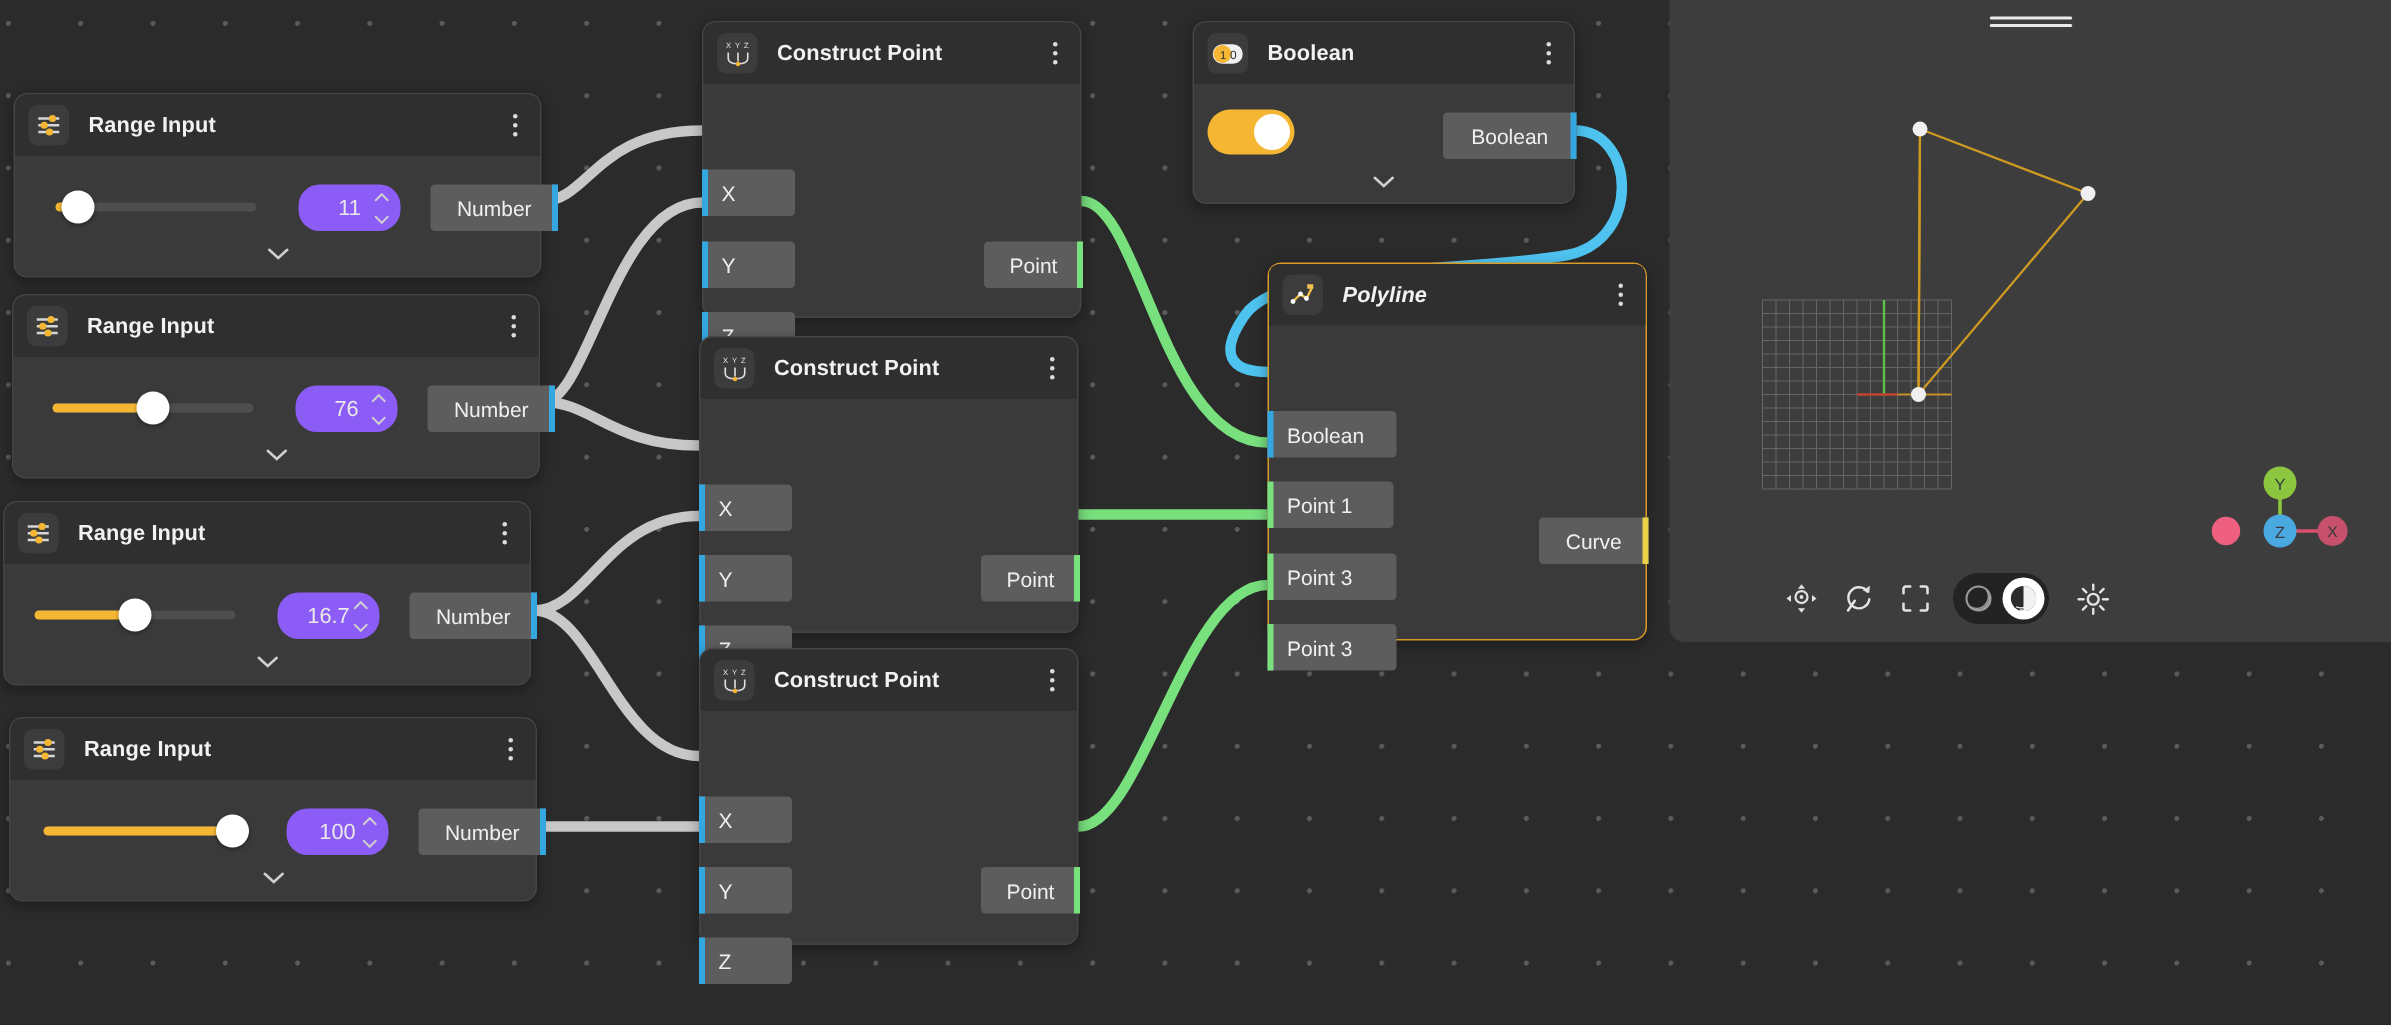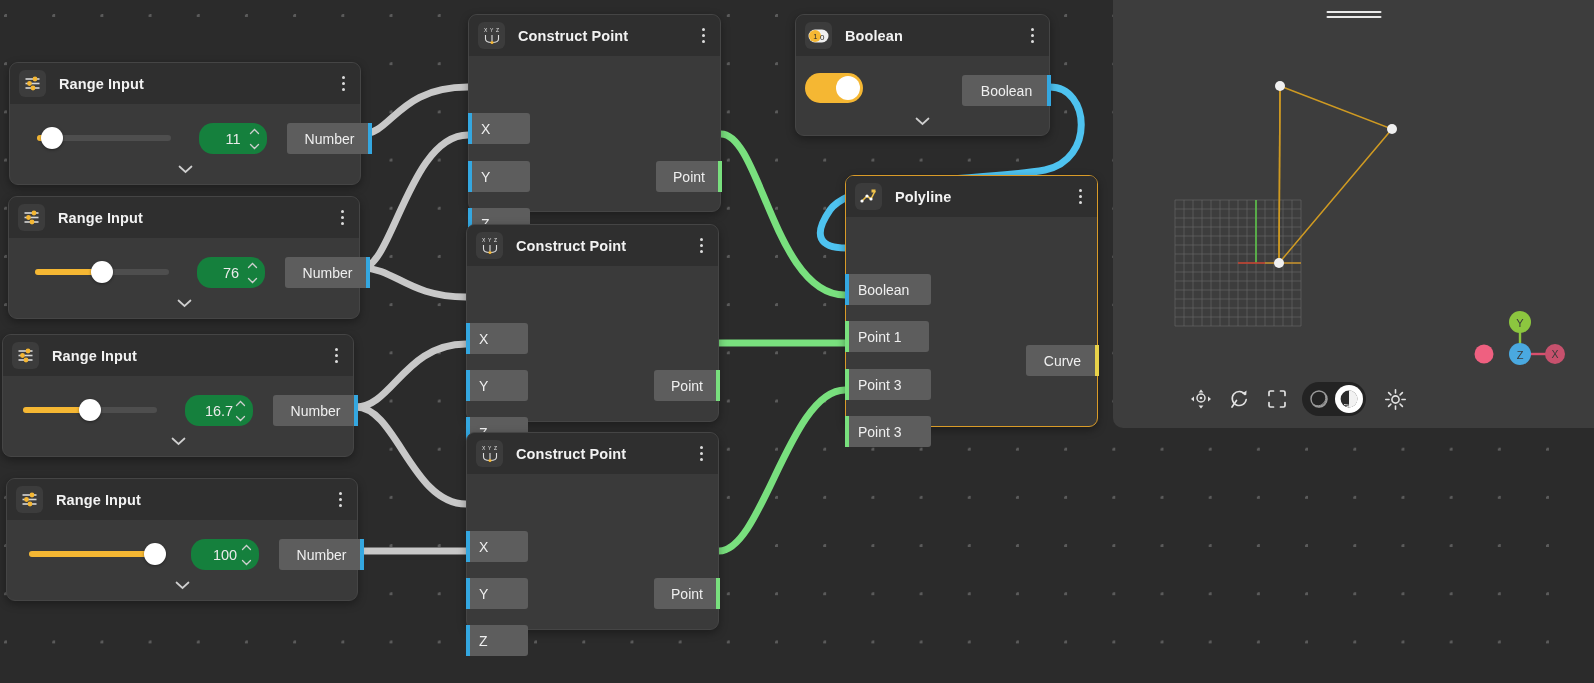--- a/index.html
+++ b/index.html
@@ -35,21 +35,21 @@
   }
   .node.selected { border: 1.5px solid #d99b28; }
 
   .node-header {
     display: flex; align-items: center;
     height: 41px;
     padding: 0 6px 0 9px;
     background: #2f2f2f;
     border-radius: 8px 8px 0 0;
   }
-  .node.selected .node-header { border-radius: 7px 7px 0 0; }
+  .node.selected .node-header { border-radius: 7px 7px 0 0; font-style: italic; }
 
   .node-icon {
     width: 27px; height: 27px;
     border-radius: 6px;
     background: #3c3c3c;
     display: flex; align-items: center; justify-content: center;
     flex: 0 0 auto;
   }
   .node-title {
     margin-left: 13px;
@@ -107,21 +107,21 @@
   .slider .fill { position: absolute; left: 0; top: 0; height: 100%; border-radius: 3px; background: #f5b733; }
   .slider .knob {
     position: absolute; top: 50%; width: 22px; height: 22px;
     margin-top: -11px; margin-left: -11px;
     border-radius: 50%; background: #ffffff;
     box-shadow: 0 1px 3px rgba(0,0,0,.4);
   }
 
   .numfield {
     position: relative;
-    background: #15803d;
+    background: #8b5cf6;
     border-radius: 14px;
     height: 31px;
     display: flex; align-items: center; justify-content: center;
     color: #eaeaea; font-size: 14.5px;
   }
   .numfield .spin {
     position: absolute; right: 7px; top: 50%; margin-top: -11px;
     width: 11px; height: 22px;
     display: flex; flex-direction: column; justify-content: space-between;
   }

